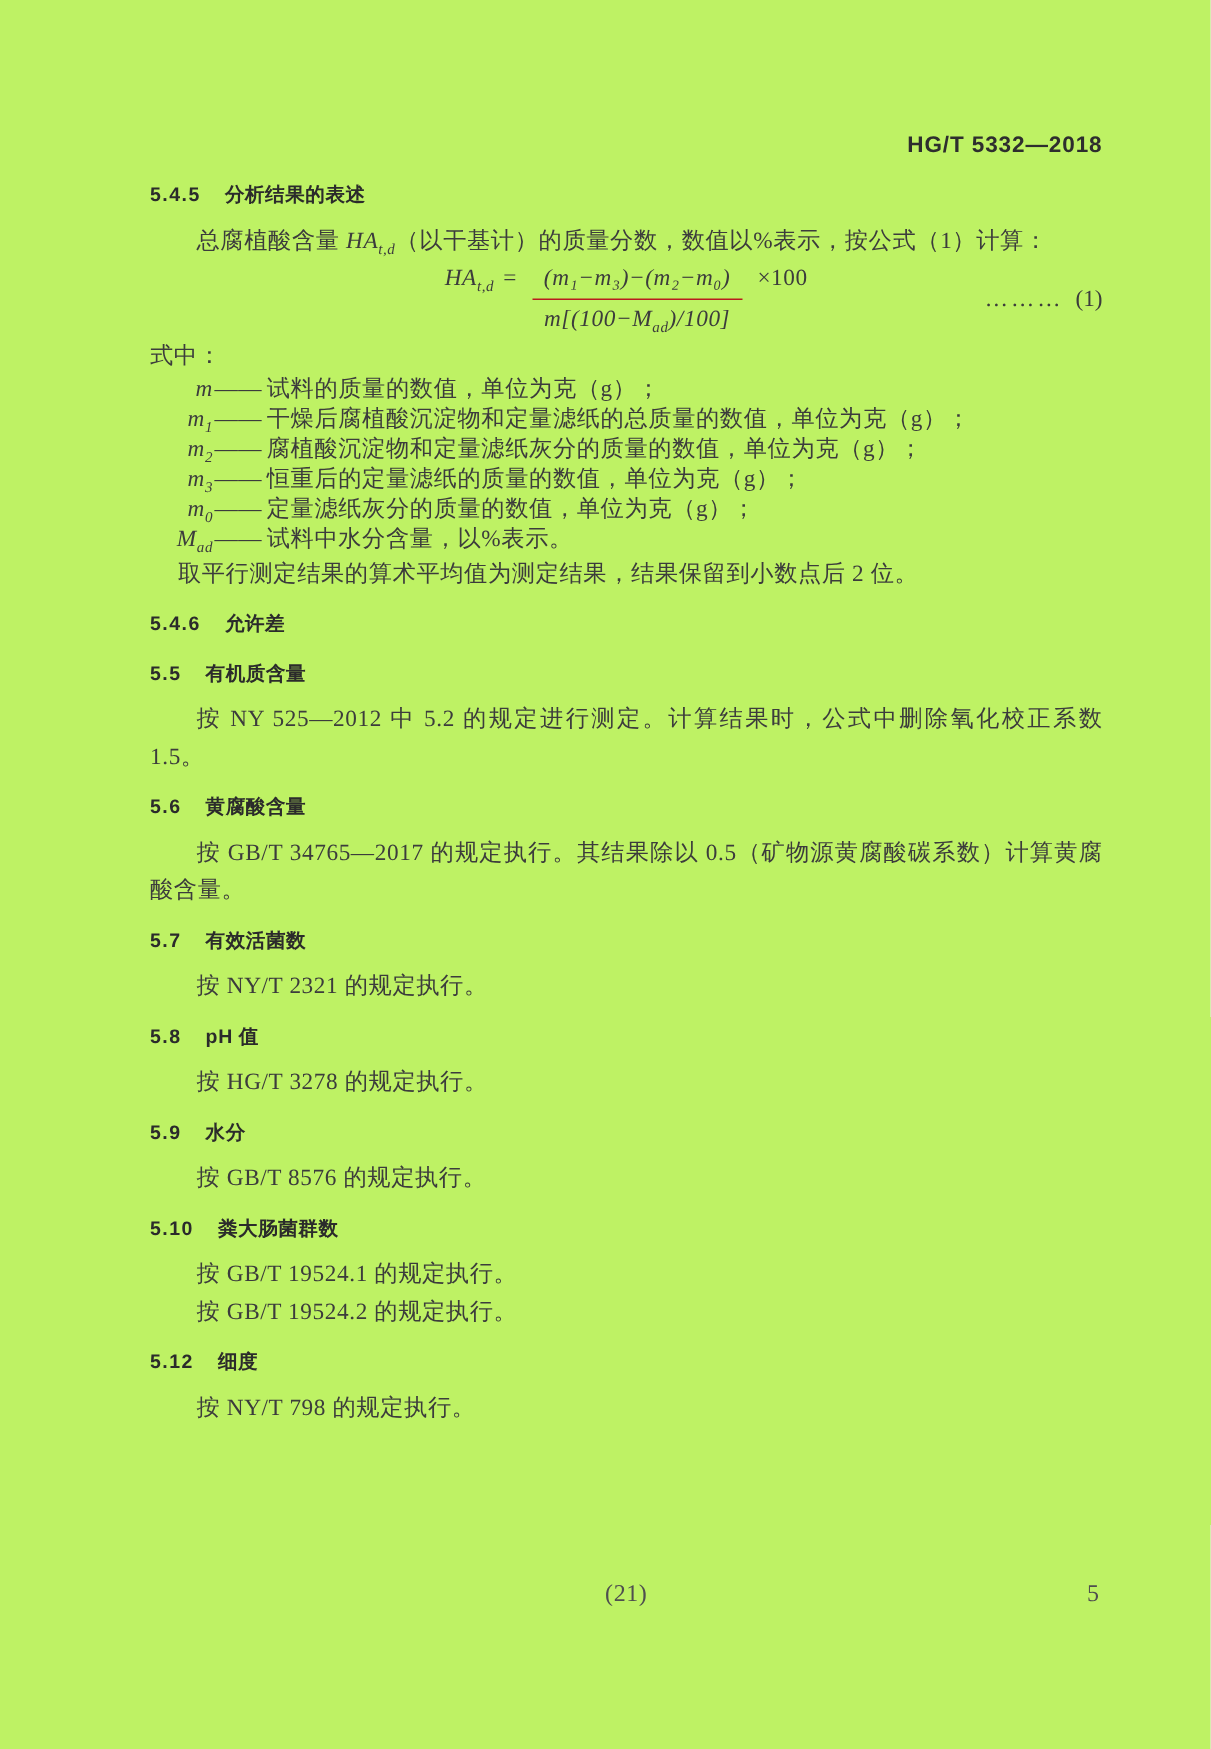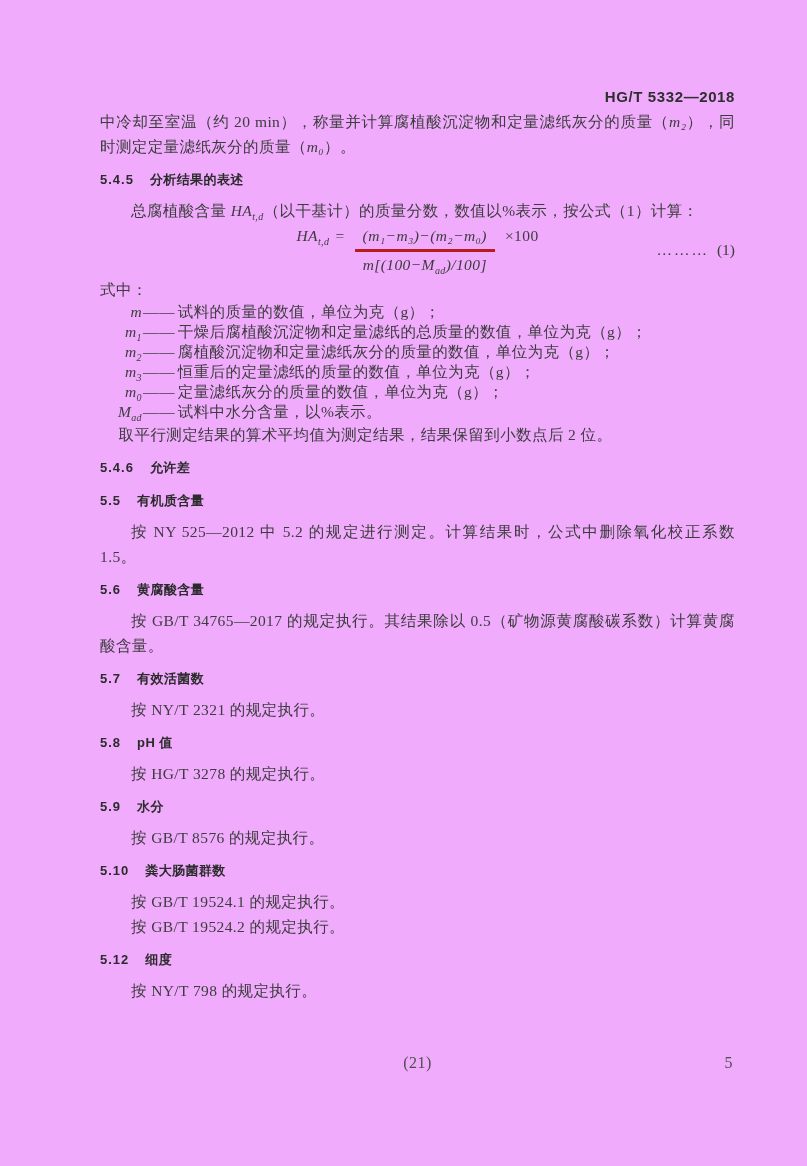--- a/index.html
+++ b/index.html
@@ -1,21 +1,21 @@
 <!DOCTYPE html>
 <html><head>
 <meta charset="utf-8">
 <title>HG/T 5332—2018</title>
 <style>
   html,body { margin:0; padding:0; background:#e9e9e9; }
   .page {
     position:relative;
     width:807px; height:1166px;
     margin:0 auto;
-    background:#f0abfc;
+    background:#bef264;
     box-sizing:border-box;
     padding:84px 72px 0 100px;
     font-family:"Liberation Serif","DejaVu Serif",serif;
     font-size:15.5px;
     line-height:25px;
     color:#3c3c3c;
     letter-spacing:0.4px;
     overflow:hidden;
   }
   .doc-header {
@@ -46,21 +46,21 @@
     position:relative;
     display:flex;
     justify-content:center;
     align-items:flex-start;
     margin:3px 0 2px 0;
     min-height:44px;
     line-height:20px;
   }
   .f-eq { margin:0 6px; }
   .frac { display:inline-block; text-align:center; vertical-align:middle; margin:0 4px; }
-  .frac-num { display:block; border-bottom:3px solid #b91c1c; padding:0 8px 3px 8px; }
+  .frac-num { display:block; border-bottom:1px solid #b91c1c; padding:0 8px 3px 8px; }
   .frac-den { display:block; padding-top:3px; }
   .f-times { margin-left:6px; }
   .f-numlabel { position:absolute; right:0; top:14px; letter-spacing:2px; }
   .f-numlabel .eqno { margin-left:8px; letter-spacing:0; }
   
   .def-list { margin:0; }
   .def-row { display:flex; line-height:20px; margin:0; }
   .def-sym { flex:0 0 42px; text-align:right; white-space:nowrap; }
   .def-dash { flex:0 0 auto; padding:0 3px 0 1px; white-space:nowrap; }
   .def-desc { flex:1 1 auto; text-align:left; }
@@ -74,21 +74,20 @@
   .footer-center { position:absolute; left:0; right:0; text-align:center; }
   .footer-right { position:absolute; right:2px; top:0; }
 </style>
 </head>
 <body>
 
 <div class="page">
 
   <div class="doc-header">HG/T 5332—2018</div>
 
-  <p class="para"><span>中冷却至室温（约 20 min），称量并计算腐植酸沉淀物和定量滤纸灰分的质量（</span><span class="var">m₂</span><span>），同时测定定量滤纸灰分的质量（</span><span class="var">m₀</span><span>）。</span></p>
 
   <h3 class="sec"><span class="sec-num">5.4.5</span><span>分析结果的表述</span></h3>
 
   <p class="para indent"><span>总腐植酸含量 </span><span class="var"><span>HA</span><sub>t,d</sub></span><span>（以干基计）的质量分数，数值以%表示，按公式（1）计算：</span></p>
 
   <div class="formula-row">
     <span class="f-lhs"><span class="var">HA</span><sub class="var">t,d</sub><span class="f-eq">=</span></span>
     <span class="frac">
       <span class="frac-num var">(m₁−m₃)−(m₂−m₀)</span>
       <span class="frac-den"><span class="var">m[(100−M</span><sub class="var">ad</sub><span class="var">)/100]</span></span>

